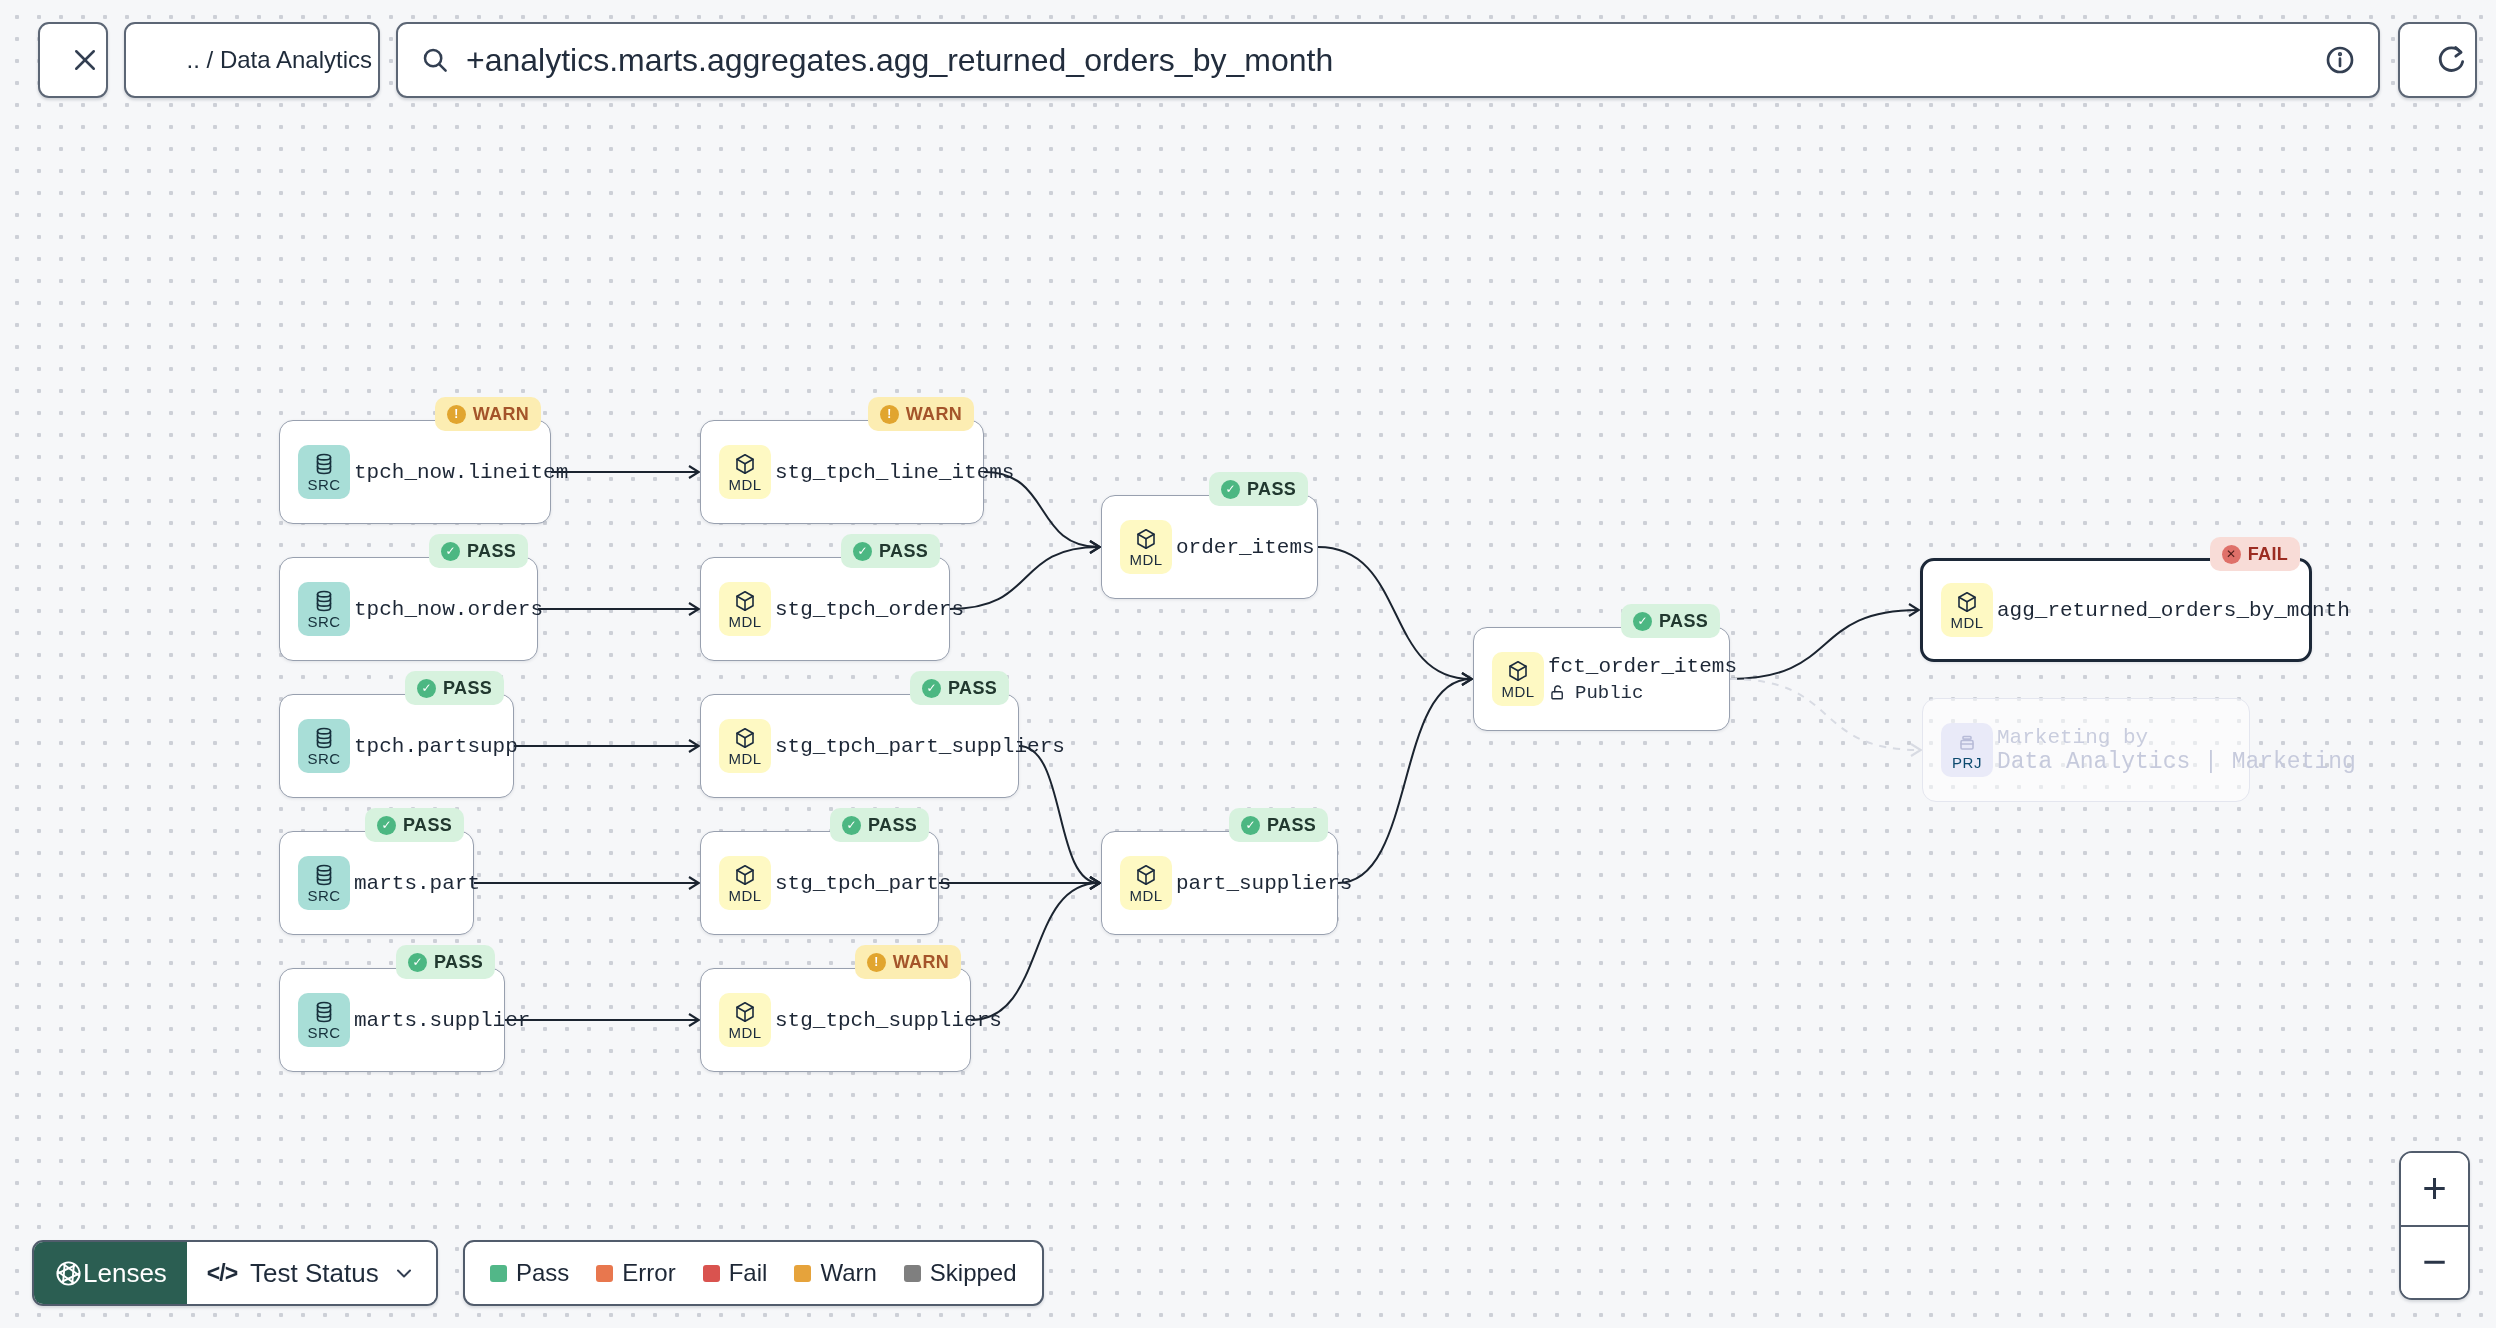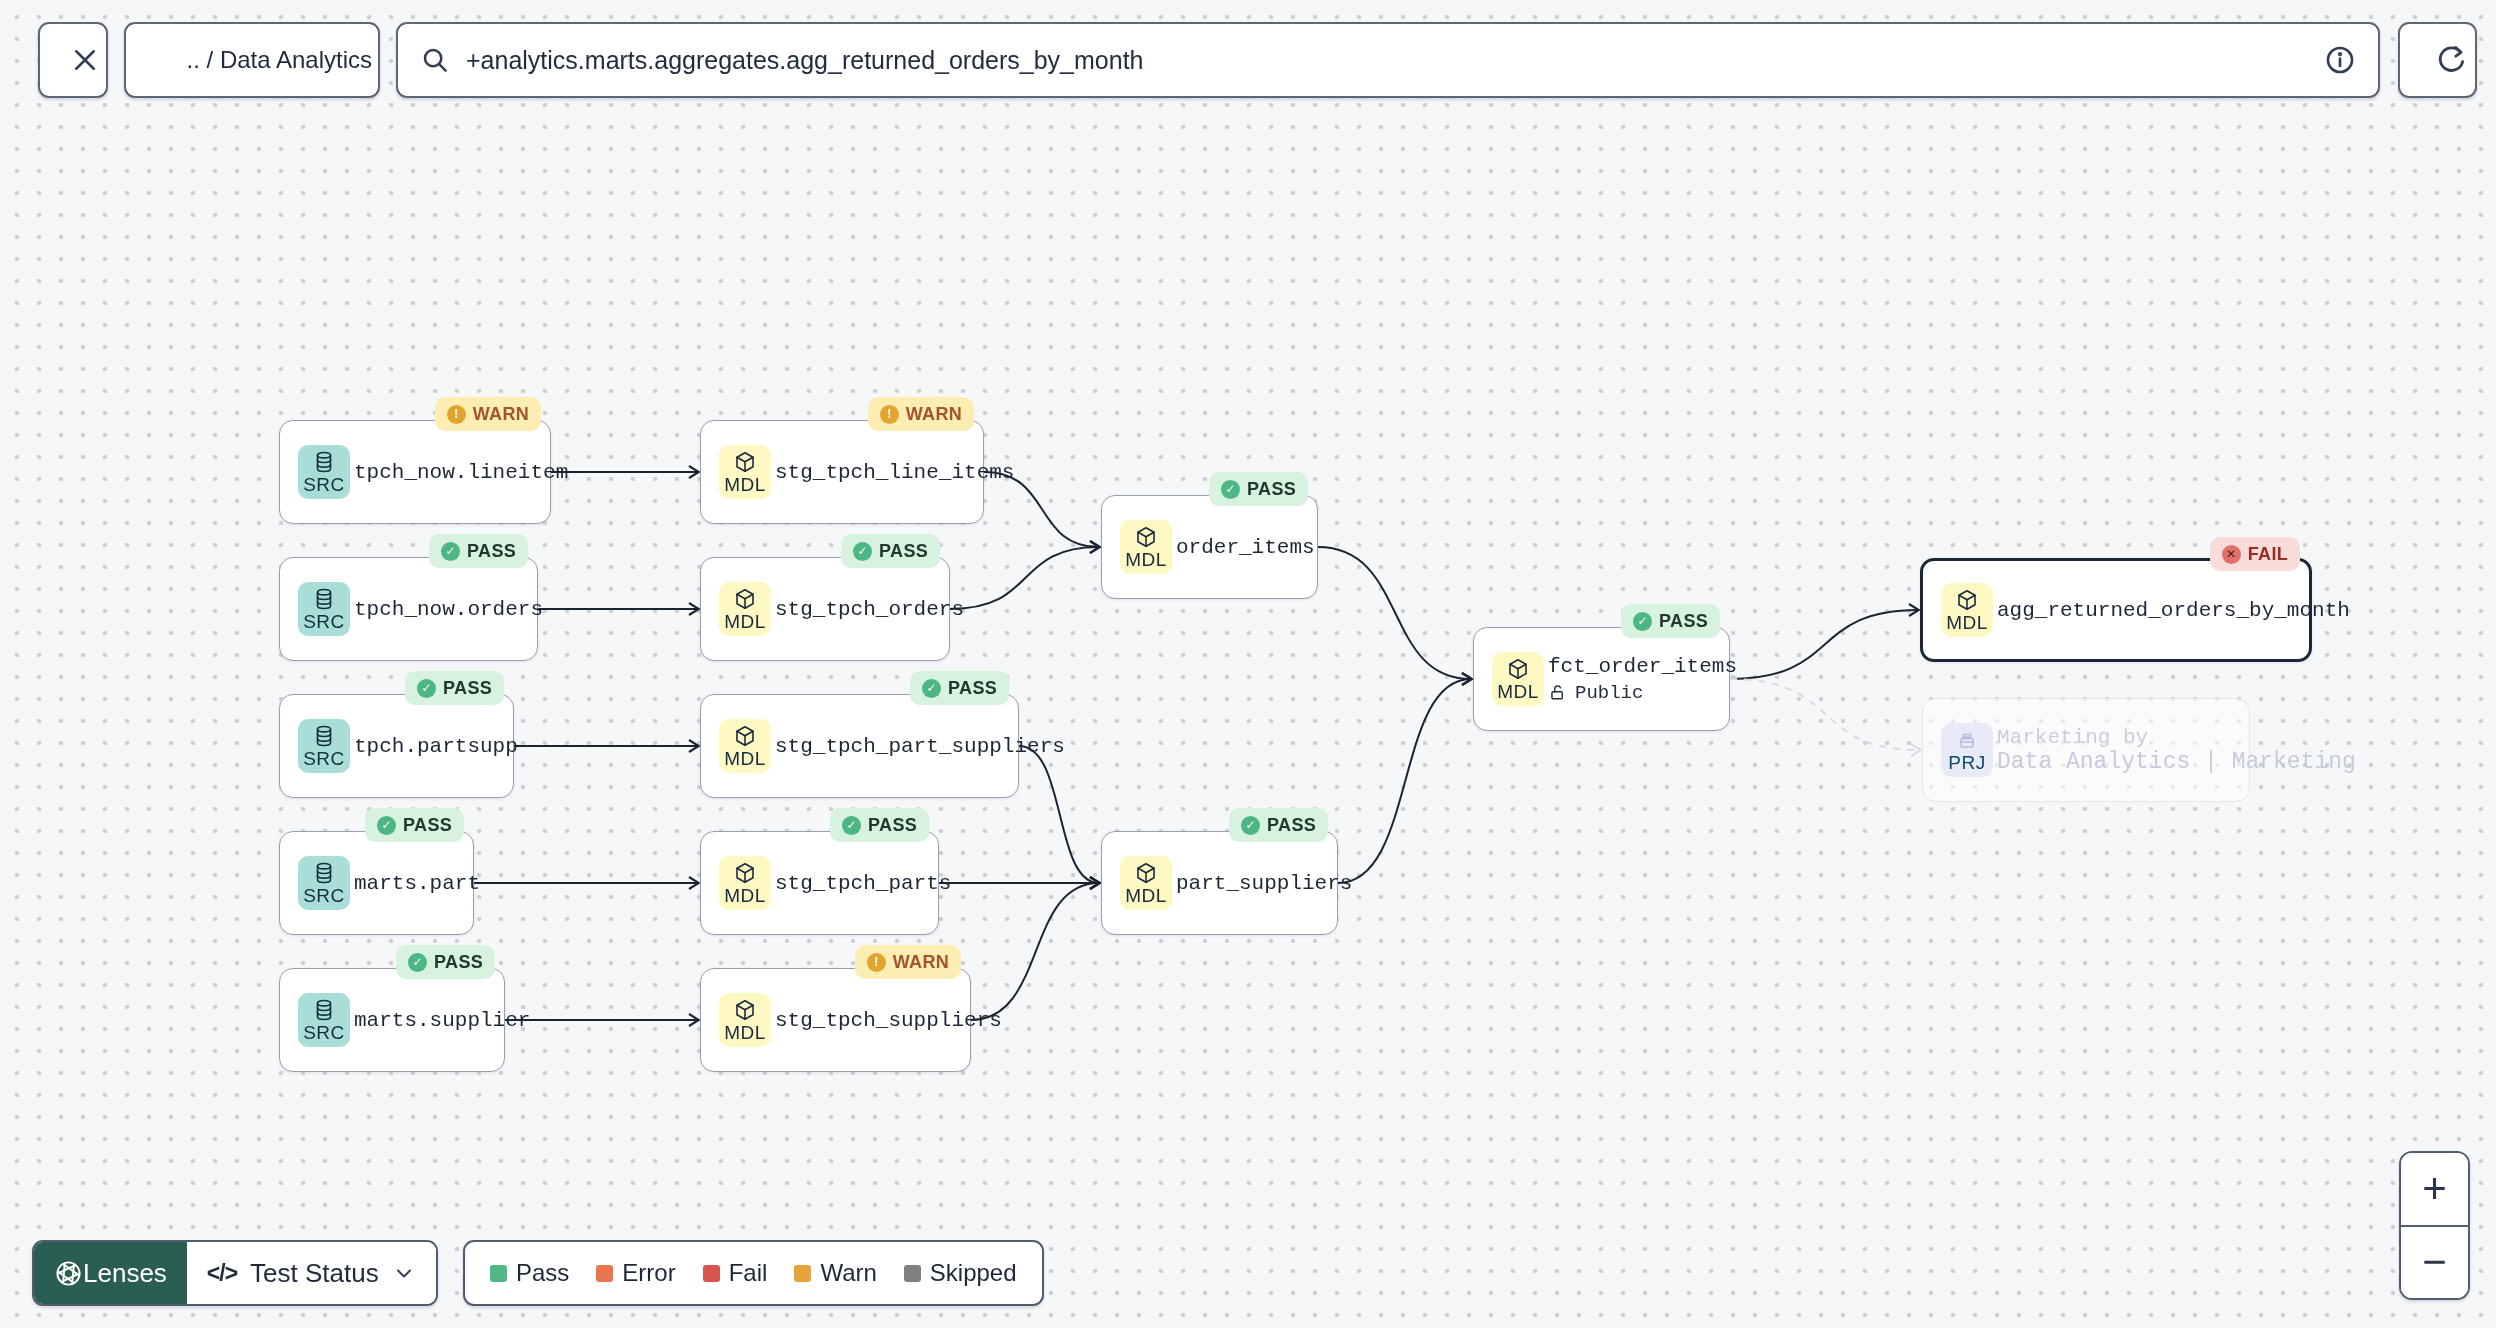--- a/index.html
+++ b/index.html
@@ -14,34 +14,34 @@
   .toolbar{position:absolute;left:0;top:0;width:100%;height:130px;}
   .tbtn{position:absolute;top:22px;height:76px;background:#fff;border:2px solid #5c6675;
         border-radius:11px;box-shadow:0 2px 3px rgba(30,40,60,.18);
         display:flex;align-items:center;justify-content:flex-end;cursor:pointer;box-sizing:border-box;}
   .btn-close{left:38px;width:70px;}
   .btn-crumb{left:124px;width:256px;font-size:24px;color:#1f2b3a;}
   .searchbox{position:absolute;left:396px;top:22px;width:1984px;height:76px;background:#fff;
         border:2px solid #5c6675;border-radius:11px;box-shadow:0 2px 3px rgba(30,40,60,.18);
         display:flex;align-items:center;box-sizing:border-box;padding:0 22px;gap:14px;}
   .searchbox input{flex:1;border:none;outline:none;background:transparent;
-        font-family:inherit;font-size:25px;color:#222d3d;}
+        font-family:inherit;font-size:32px;color:#222d3d;}
   .btn-refresh{left:2398px;width:79px;}
   .icon{stroke:#333f52;fill:none;stroke-width:2;stroke-linecap:round;stroke-linejoin:round;}
 
   
   #edge-layer{position:absolute;left:0;top:0;pointer-events:none;}
   .node{position:absolute;background:#fff;border:1.5px solid #98a0af;border-radius:14px;
         display:flex;align-items:center;padding:0 22px 0 18px;box-sizing:border-box;
         box-shadow:0 1px 3px rgba(25,35,55,.10);cursor:pointer;}
   .node.selected{border:3.5px solid #1c2838;}
   .node.faded{background:rgba(255,255,255,.55);border-color:#e4e6ef;box-shadow:none;}
   .chip{width:52px;height:54px;border-radius:10px;display:flex;flex-direction:column;
         align-items:center;justify-content:center;flex:0 0 auto;}
-  .chip .chip-label{font-size:19px;font-weight:500;color:#15303b;letter-spacing:.5px;line-height:1;margin-top:1px;}
+  .chip .chip-label{font-size:15px;font-weight:500;color:#15303b;letter-spacing:.5px;line-height:1;margin-top:1px;}
   .chip svg{stroke:#17303c;fill:none;stroke-width:1.6;stroke-linecap:round;stroke-linejoin:round;}
   .t-SRC{background:#a8ded7}
   .t-MDL{background:#fef9c3}
   .t-MDL svg{stroke:#1b2b3d}.t-MDL .chip-label{color:#1b2b3d}
   .t-PRJ{background:#e9eaf8}
   .t-PRJ svg{stroke:#b8bcd8}.t-PRJ .chip-label{color:#0c4a6e}
   .ninfo{margin-left:4px;min-width:0;font-family:Liberation Mono, monospace;}
   .ntop{font-size:21px;color:#c9cdde;white-space:nowrap;}
   .nlabel{font-size:21px;color:#1d2736;white-space:nowrap;}
   .faded .nlabel{color:#c6cadc;font-size:23px;}

